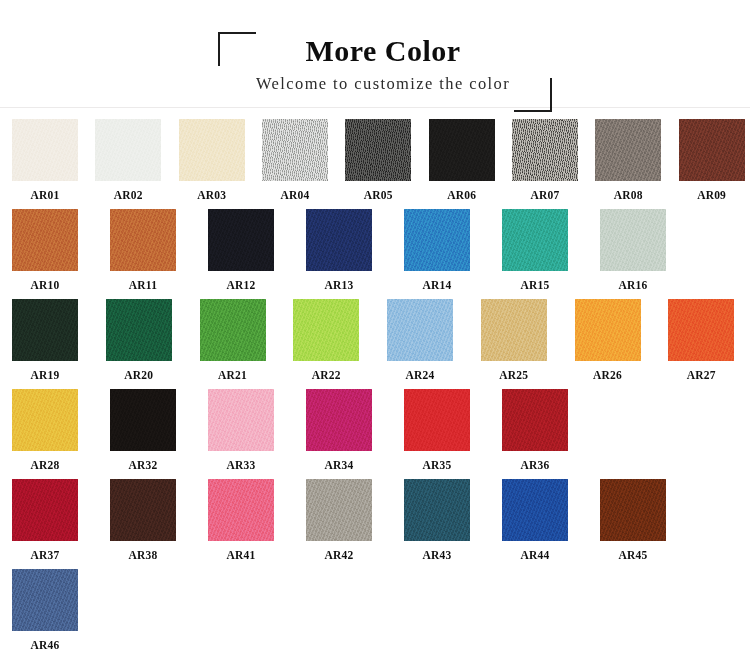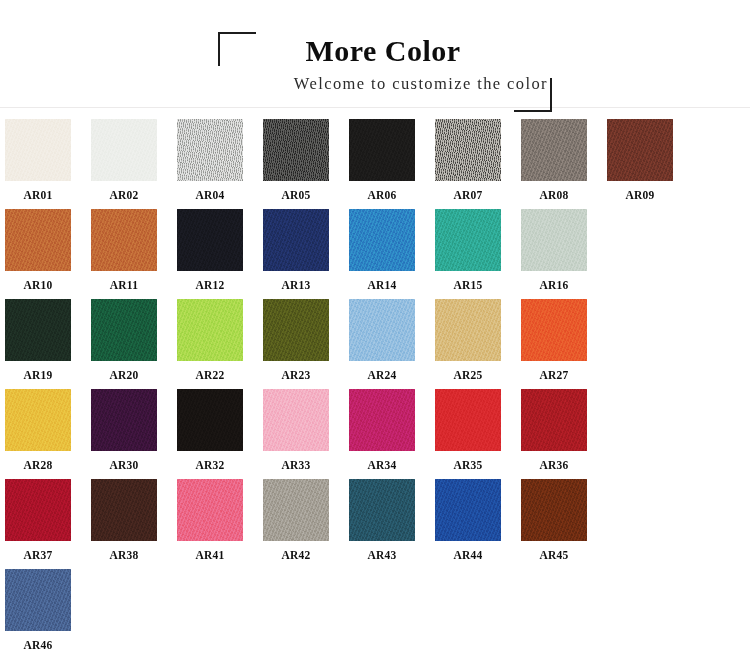--- a/index.html
+++ b/index.html
@@ -56,44 +56,44 @@
     letter-spacing: 0.5px;
     color: #0d0d0d;
     line-height: 46px;
     white-space: nowrap;
   }
   #subtitle {
     position: absolute;
     left: 0;
     top: 42px;
     width: 330px;
-    text-align: right;
+    text-align: center;
     font-size: 16.5px;
     letter-spacing: 1.4px;
     color: #2b2b2b;
     white-space: nowrap;
   }
 
   
   #grid {
     position: relative;
     width: 750px;
     padding: 11px 0 0 0;
     box-sizing: border-box;
   }
   .row {
     display: flex;
     height: 90px;
   }
   .cell {
     width: 86px;
-    margin-left: 0;
+    margin-left: 12px;
     position: relative;
   }
-  .cell:first-child { margin-left: 5px; }
+  .cell:first-child { margin-left: 12px; }
   .swatch {
     width: 66px;
     height: 62px;
     position: relative;
     overflow: hidden;
     background-repeat: repeat;
   }
   
   .swatch::after {
     content: "";
@@ -142,20 +142,24 @@
     <div class="row">
       <div class="cell">
         <div class="swatch" title="AR01" style="background: rgb(241, 236, 227);"></div>
         <div class="label">AR01</div>
       </div>
       <div class="cell">
         <div class="swatch" title="AR02" style="background: rgb(236, 238, 234);"></div>
         <div class="label">AR02</div>
       </div>
       <div class="cell">
+        <div class="swatch" title="AR03" style="background: rgb(240, 229, 200);"></div>
+        <div class="label">AR03</div>
+      </div>
+      <div class="cell">
         <div class="swatch heather" title="AR04" style="background: rgb(180, 181, 179);"></div>
         <div class="label">AR04</div>
       </div>
       <div class="cell">
         <div class="swatch heather" title="AR05" style="background: rgb(59, 59, 58);"></div>
         <div class="label">AR05</div>
       </div>
       <div class="cell">
         <div class="swatch" title="AR06" style="background: rgb(27, 26, 25);"></div>
         <div class="label">AR06</div>
@@ -206,50 +210,50 @@
     <div class="row">
       <div class="cell">
         <div class="swatch" title="AR19" style="background: rgb(28, 44, 34);"></div>
         <div class="label">AR19</div>
       </div>
       <div class="cell">
         <div class="swatch" title="AR20" style="background: rgb(23, 89, 58);"></div>
         <div class="label">AR20</div>
       </div>
       <div class="cell">
+        <div class="swatch" title="AR21" style="background: rgb(74, 154, 56);"></div>
+        <div class="label">AR21</div>
+      </div>
+      <div class="cell">
         <div class="swatch" title="AR22" style="background: rgb(168, 217, 74);"></div>
         <div class="label">AR22</div>
       </div>
       <div class="cell">
-        <div class="swatch" title="AR23" style="background: rgb(83, 89, 27);"></div>
-        <div class="label">AR23</div>
-      </div>
-      <div class="cell">
         <div class="swatch" title="AR24" style="background: rgb(144, 188, 223);"></div>
         <div class="label">AR24</div>
       </div>
       <div class="cell">
         <div class="swatch" title="AR25" style="background: rgb(216, 185, 120);"></div>
         <div class="label">AR25</div>
       </div>
       <div class="cell">
+        <div class="swatch" title="AR26" style="background: rgb(242, 160, 51);"></div>
+        <div class="label">AR26</div>
+      </div>
+      <div class="cell">
         <div class="swatch" title="AR27" style="background: rgb(232, 86, 42);"></div>
         <div class="label">AR27</div>
       </div>
     </div>
     <div class="row">
       <div class="cell">
         <div class="swatch" title="AR28" style="background: rgb(232, 189, 59);"></div>
         <div class="label">AR28</div>
       </div>
       <div class="cell">
-        <div class="swatch" title="AR30" style="background: rgb(58, 19, 57);"></div>
-        <div class="label">AR30</div>
-      </div>
-      <div class="cell">
         <div class="swatch" title="AR32" style="background: rgb(23, 19, 17);"></div>
         <div class="label">AR32</div>
       </div>
       <div class="cell">
         <div class="swatch" title="AR33" style="background: rgb(244, 174, 194);"></div>
         <div class="label">AR33</div>
       </div>
       <div class="cell">
         <div class="swatch" title="AR34" style="background: rgb(191, 33, 100);"></div>
         <div class="label">AR34</div>

